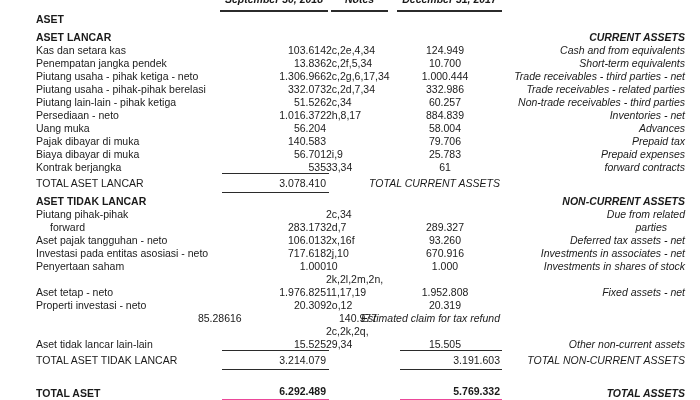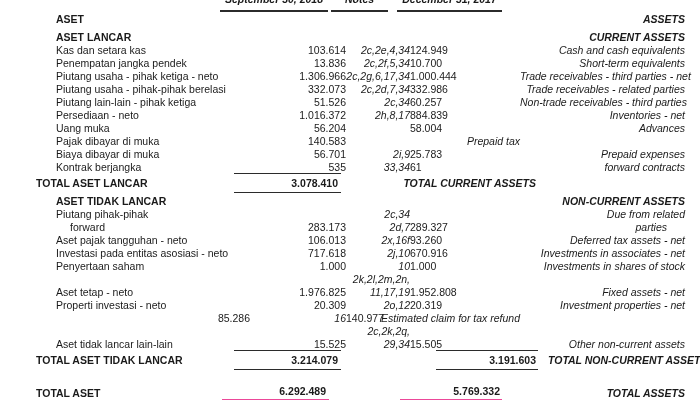--- a/index.html
+++ b/index.html
@@ -17,38 +17,38 @@
   }
   .ch-sep   { left:220px; width:108px; }
   .ch-notes { left:331px; width:57px;  }
   .ch-dec   { left:397px; width:105px; }
 
   .content { padding:13px 15px 0 36px; }
 
   .row {
     display:grid;
     grid-template-columns:194px 96px 64px 110px 1fr;
-    height:13px; line-height:13px;margin-left:20px;
+    height:13px; line-height:13px;
   }
   .c-id    { text-align:left; white-space:nowrap; }
   .c-sep   { text-align:right; white-space:nowrap; }
-  .c-notes { text-align:right; white-space:nowrap;font-style:italic; }
-  .c-dec   { text-align:left; white-space:nowrap; }
+  .c-notes { text-align:left; white-space:nowrap; }
+  .c-dec   { text-align:center; white-space:nowrap; }
   .c-en    { font-style:italic; display:flex; justify-content:flex-end; white-space:nowrap; }
   .bold    { font-weight:bold; }
   .indent   { padding-left:14px; }
   .indent-r { padding-right:18px; }
 
   .gap1 { height:5px; }
   .gap2 { height:3px; }
 
   .total-row {
     display:grid;
     grid-template-columns:194px 96px 64px 110px 1fr;
-    height:18px; align-items:center; font-weight:bold;gap:12px;
+    height:18px; align-items:center; font-weight:normal;
   }
   .total-row .c-sep, .total-row .c-dec {
     height:100%; display:flex; align-items:center; justify-content:flex-end;
     border-top:1.6px solid #2b2b2b; border-bottom:1.6px solid #2b2b2b;
   }
   .total-row .c-sep { margin-left:-8px; margin-right:-3px; padding-right:3px; }
   .total-row .c-dec { margin-left:10px; margin-right:-2px; padding-right:2px; }
 
   .grand-row {
     display:grid;
@@ -73,40 +73,39 @@
     <span class="ch ch-dec">December 31, 2017</span>
   </div>
 
   <div class="content">
 
     <div class="row">
       <div class="c-id bold">ASET</div>
       <div class="c-sep"></div>
       <div class="c-notes"></div>
       <div class="c-dec"></div>
-      <div class="c-en bold">ASSETS</div>
     </div>
 
     <div class="gap1"></div>
 
     <div class="row">
       <div class="c-id bold">ASET LANCAR</div>
       <div class="c-sep"></div>
       <div class="c-notes"></div>
       <div class="c-dec"></div>
       <div class="c-en bold">CURRENT ASSETS</div>
     </div>
 
     <div>
         <div class="row">
     <div class="c-id">Kas dan setara kas</div>
     <div class="c-sep">103.614</div>
     <div class="c-notes">2c,2e,4,34</div>
     <div class="c-dec">124.949</div>
-    <div class="c-en">Cash and cash equivalents</div>
+    <div class="c-en">Cash and from equivalents</div>
   </div>
         <div class="row">
     <div class="c-id">Penempatan jangka pendek</div>
     <div class="c-sep">13.836</div>
     <div class="c-notes">2c,2f,5,34</div>
     <div class="c-dec">10.700</div>
     <div class="c-en">Short-term equivalents</div>
   </div>
         <div class="row">
     <div class="c-id">Piutang usaha - pihak ketiga - neto</div>
@@ -140,20 +139,21 @@
     <div class="c-id">Uang muka</div>
     <div class="c-sep">56.204</div>
     <div class="c-notes"></div>
     <div class="c-dec">58.004</div>
     <div class="c-en">Advances</div>
   </div>
         <div class="row">
     <div class="c-id">Pajak dibayar di muka</div>
     <div class="c-sep">140.583</div>
     <div class="c-notes"></div>
+    <div class="c-dec">79.706</div>
     <div class="c-en">Prepaid tax</div>
   </div>
         <div class="row">
     <div class="c-id">Biaya dibayar di muka</div>
     <div class="c-sep">56.701</div>
     <div class="c-notes">2i,9</div>
     <div class="c-dec">25.783</div>
     <div class="c-en">Prepaid expenses</div>
   </div>
         <div class="row">
@@ -230,21 +230,20 @@
     <div class="c-sep">1.976.825</div>
     <div class="c-notes">11,17,19</div>
     <div class="c-dec">1.952.808</div>
     <div class="c-en">Fixed assets - net</div>
   </div>
         <div class="row">
     <div class="c-id">Properti investasi - neto</div>
     <div class="c-sep">20.309</div>
     <div class="c-notes">2o,12</div>
     <div class="c-dec">20.319</div>
-    <div class="c-en">Investment properties - net</div>
   </div>
         <div class="row">
     <div class="c-sep">85.286</div>
     <div class="c-notes">16</div>
     <div class="c-dec">140.977</div>
     <div class="c-en">Estimated claim for tax refund</div>
   </div>
         <div class="row">
     <div class="c-id"></div>
     <div class="c-sep"></div>

